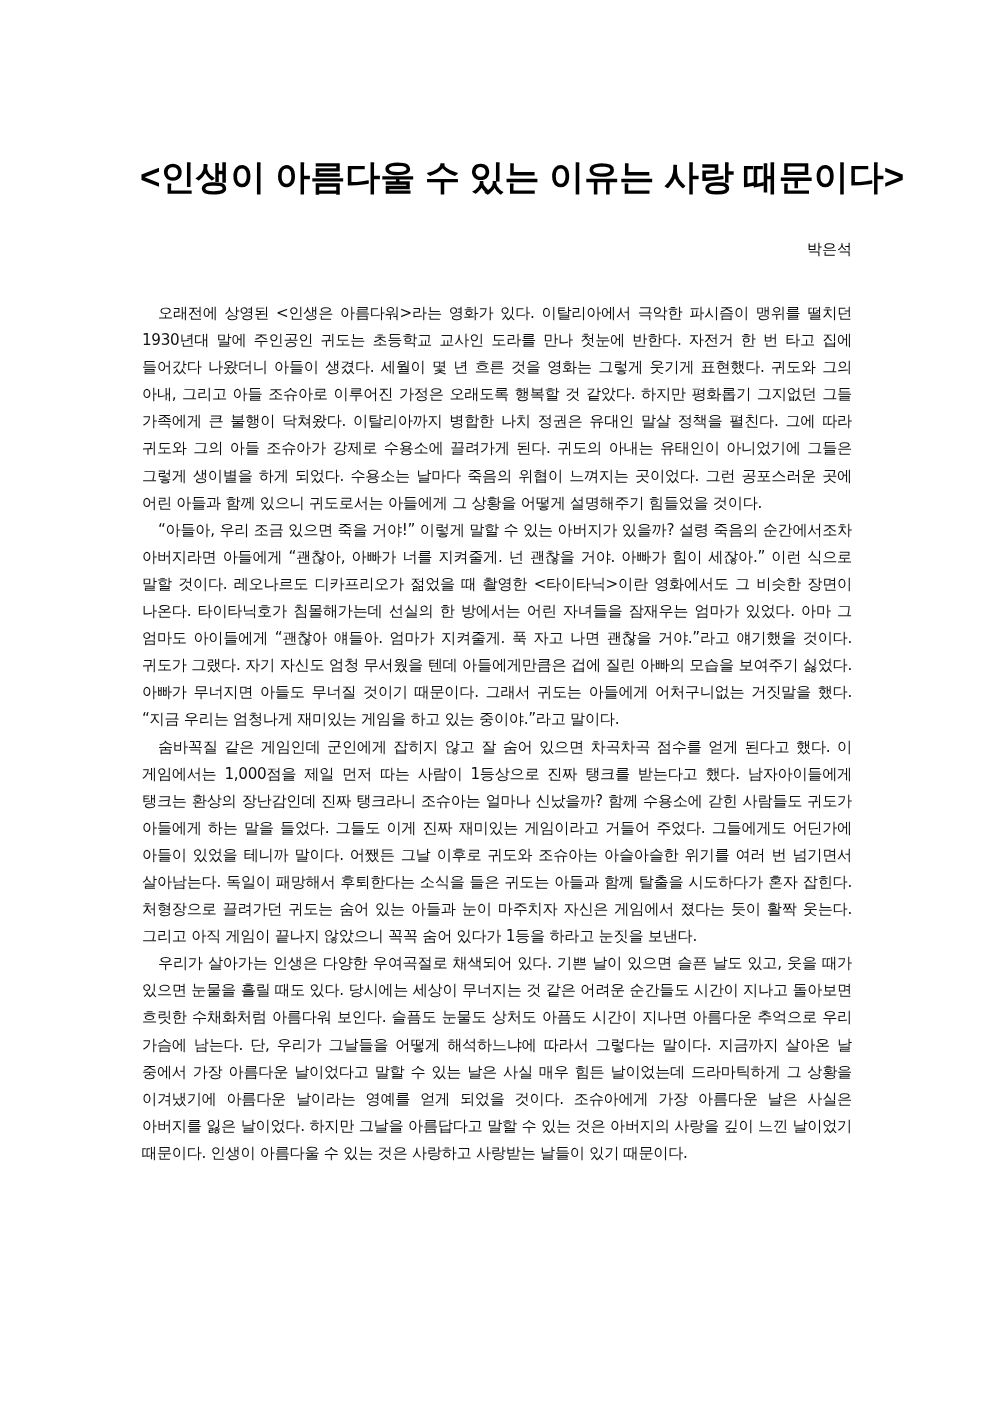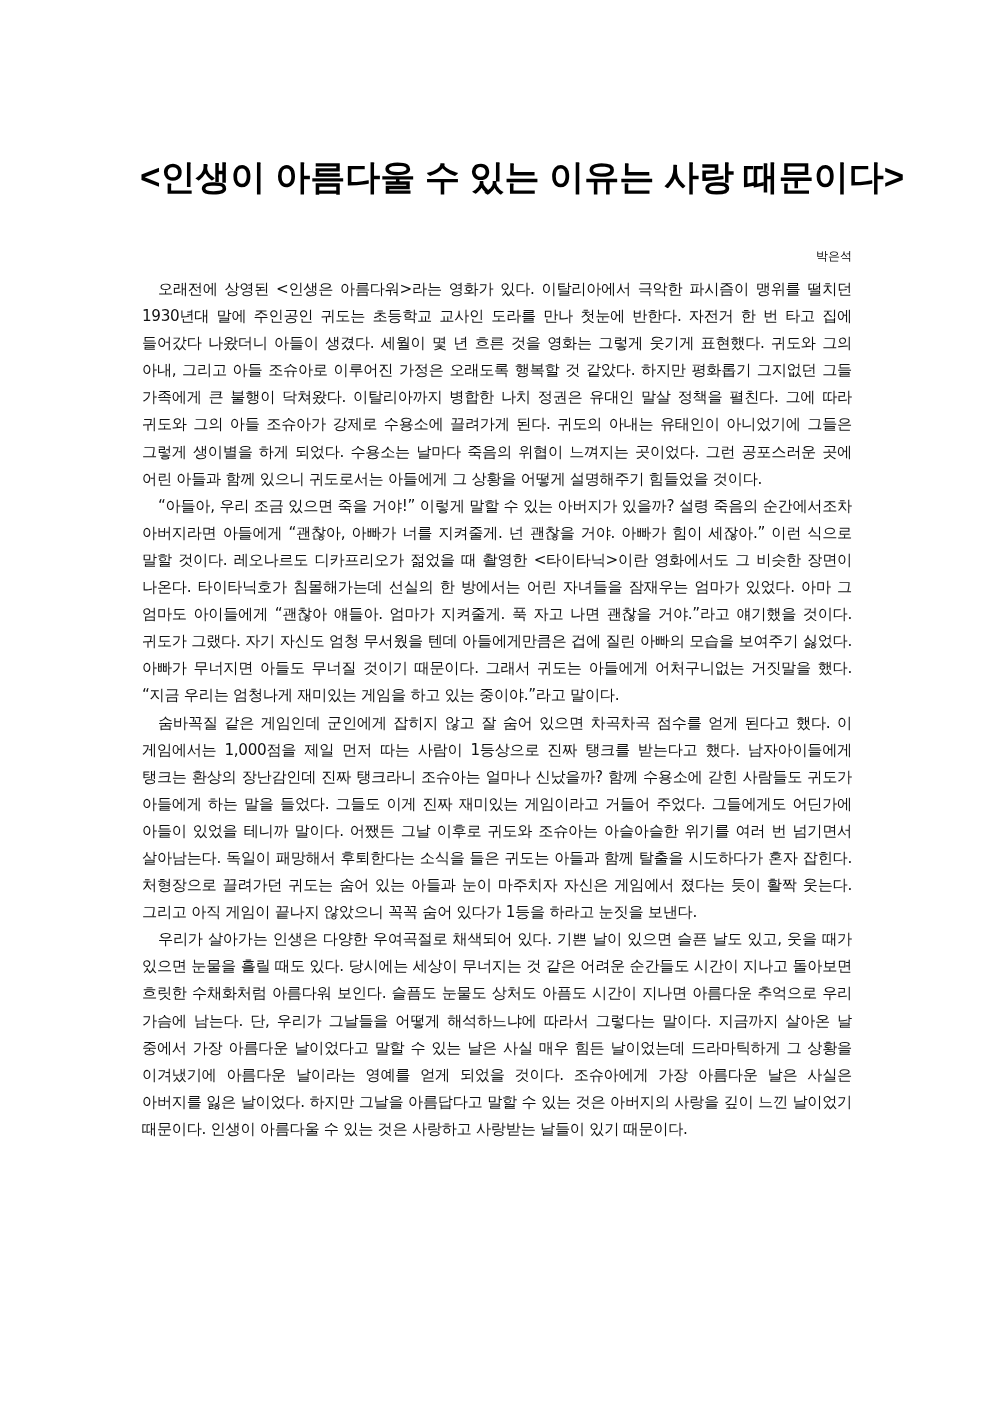--- a/index.html
+++ b/index.html
@@ -6,25 +6,25 @@
   body { width: 992px; height: 1403px; position: relative; overflow: hidden; }
   .page { position: absolute; left: 142px; top: 0; width: 710px; }
   .title {
     position: absolute; left: -2px; top: 155px; width: 714px;
     font-family: Liberation Sans, sans-serif; font-weight: bold;
     font-size: 35px; line-height: 44px; color: #000;
     text-align: justify; text-align-last: justify; white-space: nowrap;
     letter-spacing: 0px;
   }
   .author {
-    position: absolute; right: 0; top: 248px;
-    font-family: Liberation Serif, serif; font-size: 12px; color: #000;
+    position: absolute; right: 0; top: 240px;
+    font-family: Liberation Serif, serif; font-size: 15px; color: #000;
   }
   .body {
-    position: absolute; left: 0; top: 276px; width: 710px;
+    position: absolute; left: 0; top: 300px; width: 710px;
     font-family: "DejaVu Sans", sans-serif; font-size: 15.2px;
     line-height: 27.1px; color: #111; text-align: justify;
     word-break: keep-all; letter-spacing: -0.3px;
   }
   .body p { margin: 0; text-indent: 16px; }
 </style>
 </head>
 <body>
 
 <div class="page">

